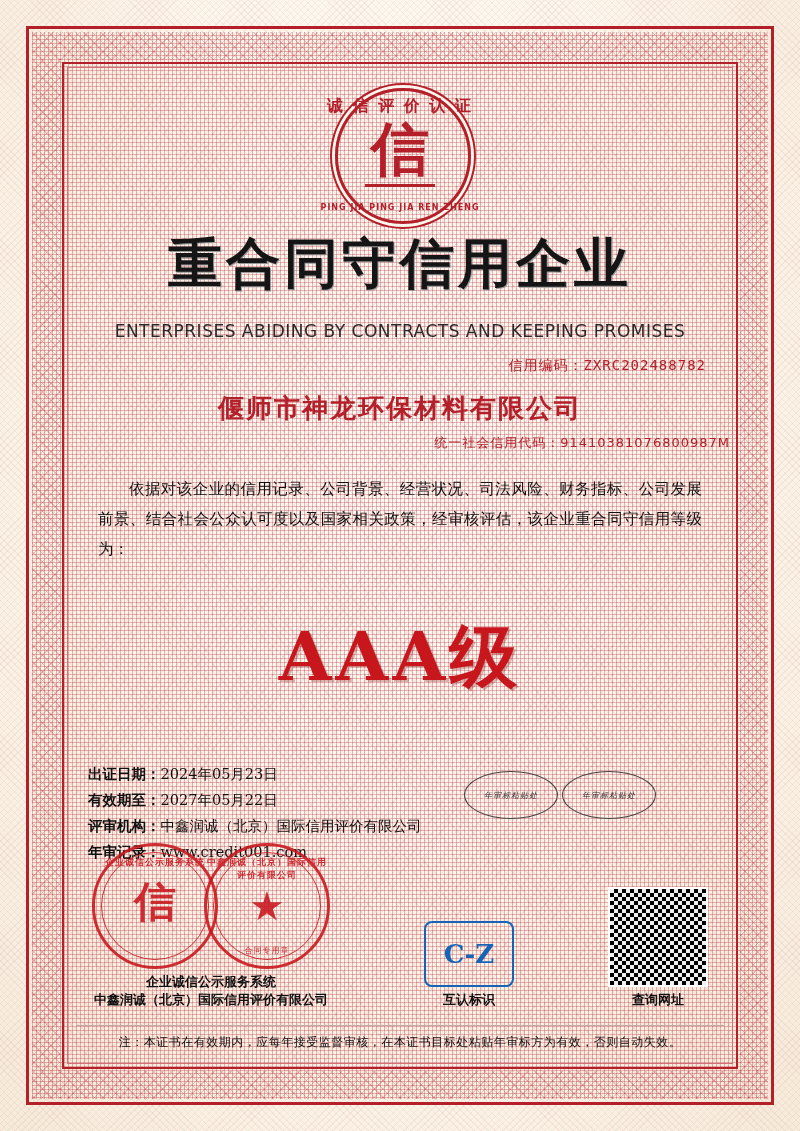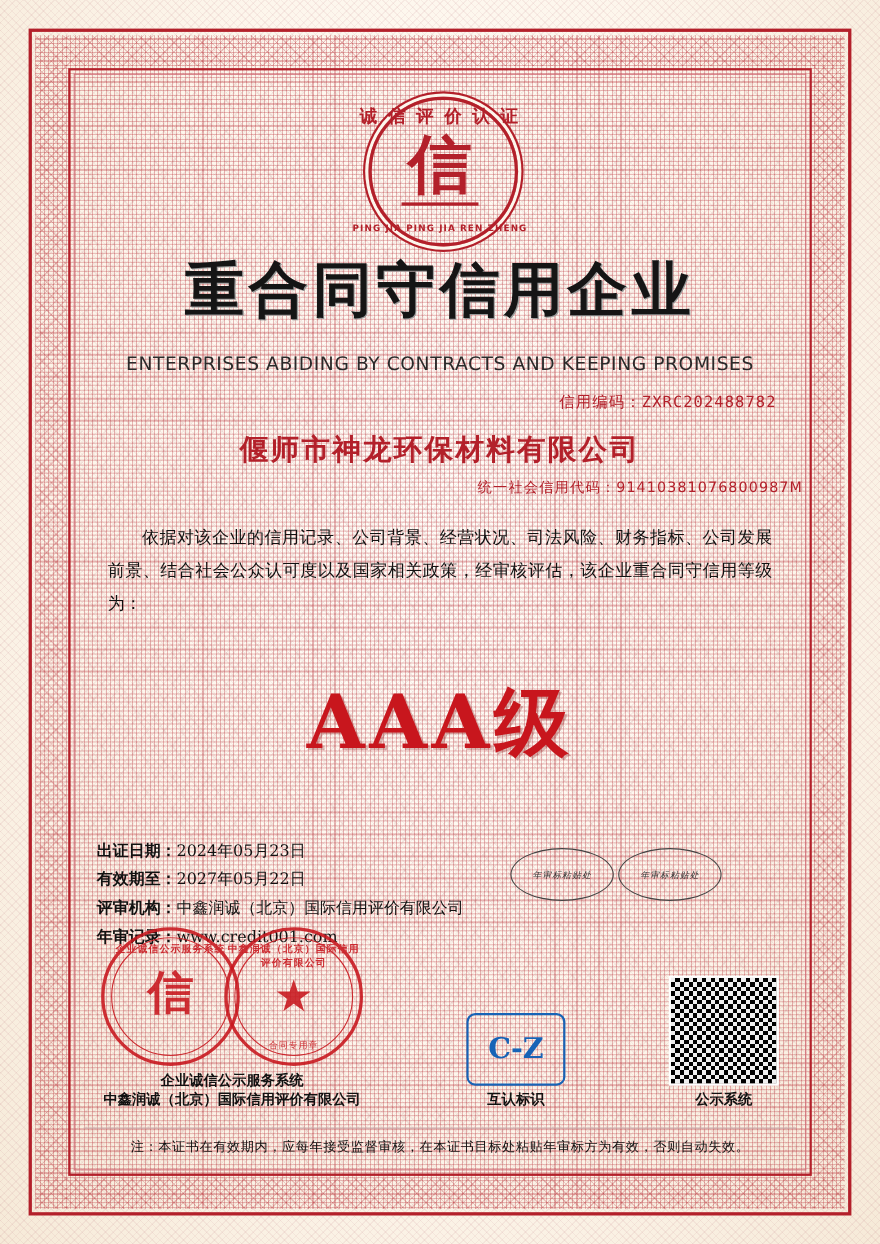--- a/index.html
+++ b/index.html
@@ -344,19 +344,19 @@
         <div class="caption2">中鑫润诚（北京）国际信用评价有限公司</div>
       </div>
 
       <div class="seal-col">
         <div class="mutual">C-Z</div>
         <div class="caption">互认标识</div>
       </div>
 
       <div class="seal-col">
         <div class="qr"></div>
-        <div class="caption">公示系统</div>
+        <div class="caption">查询网址</div>
       </div>
     </div>
 
     <div class="footnote">注：本证书在有效期内，应每年接受监督审核，在本证书目标处粘贴年审标方为有效，否则自动失效。</div>
   </div>
 </div>
 
 </body></html>

